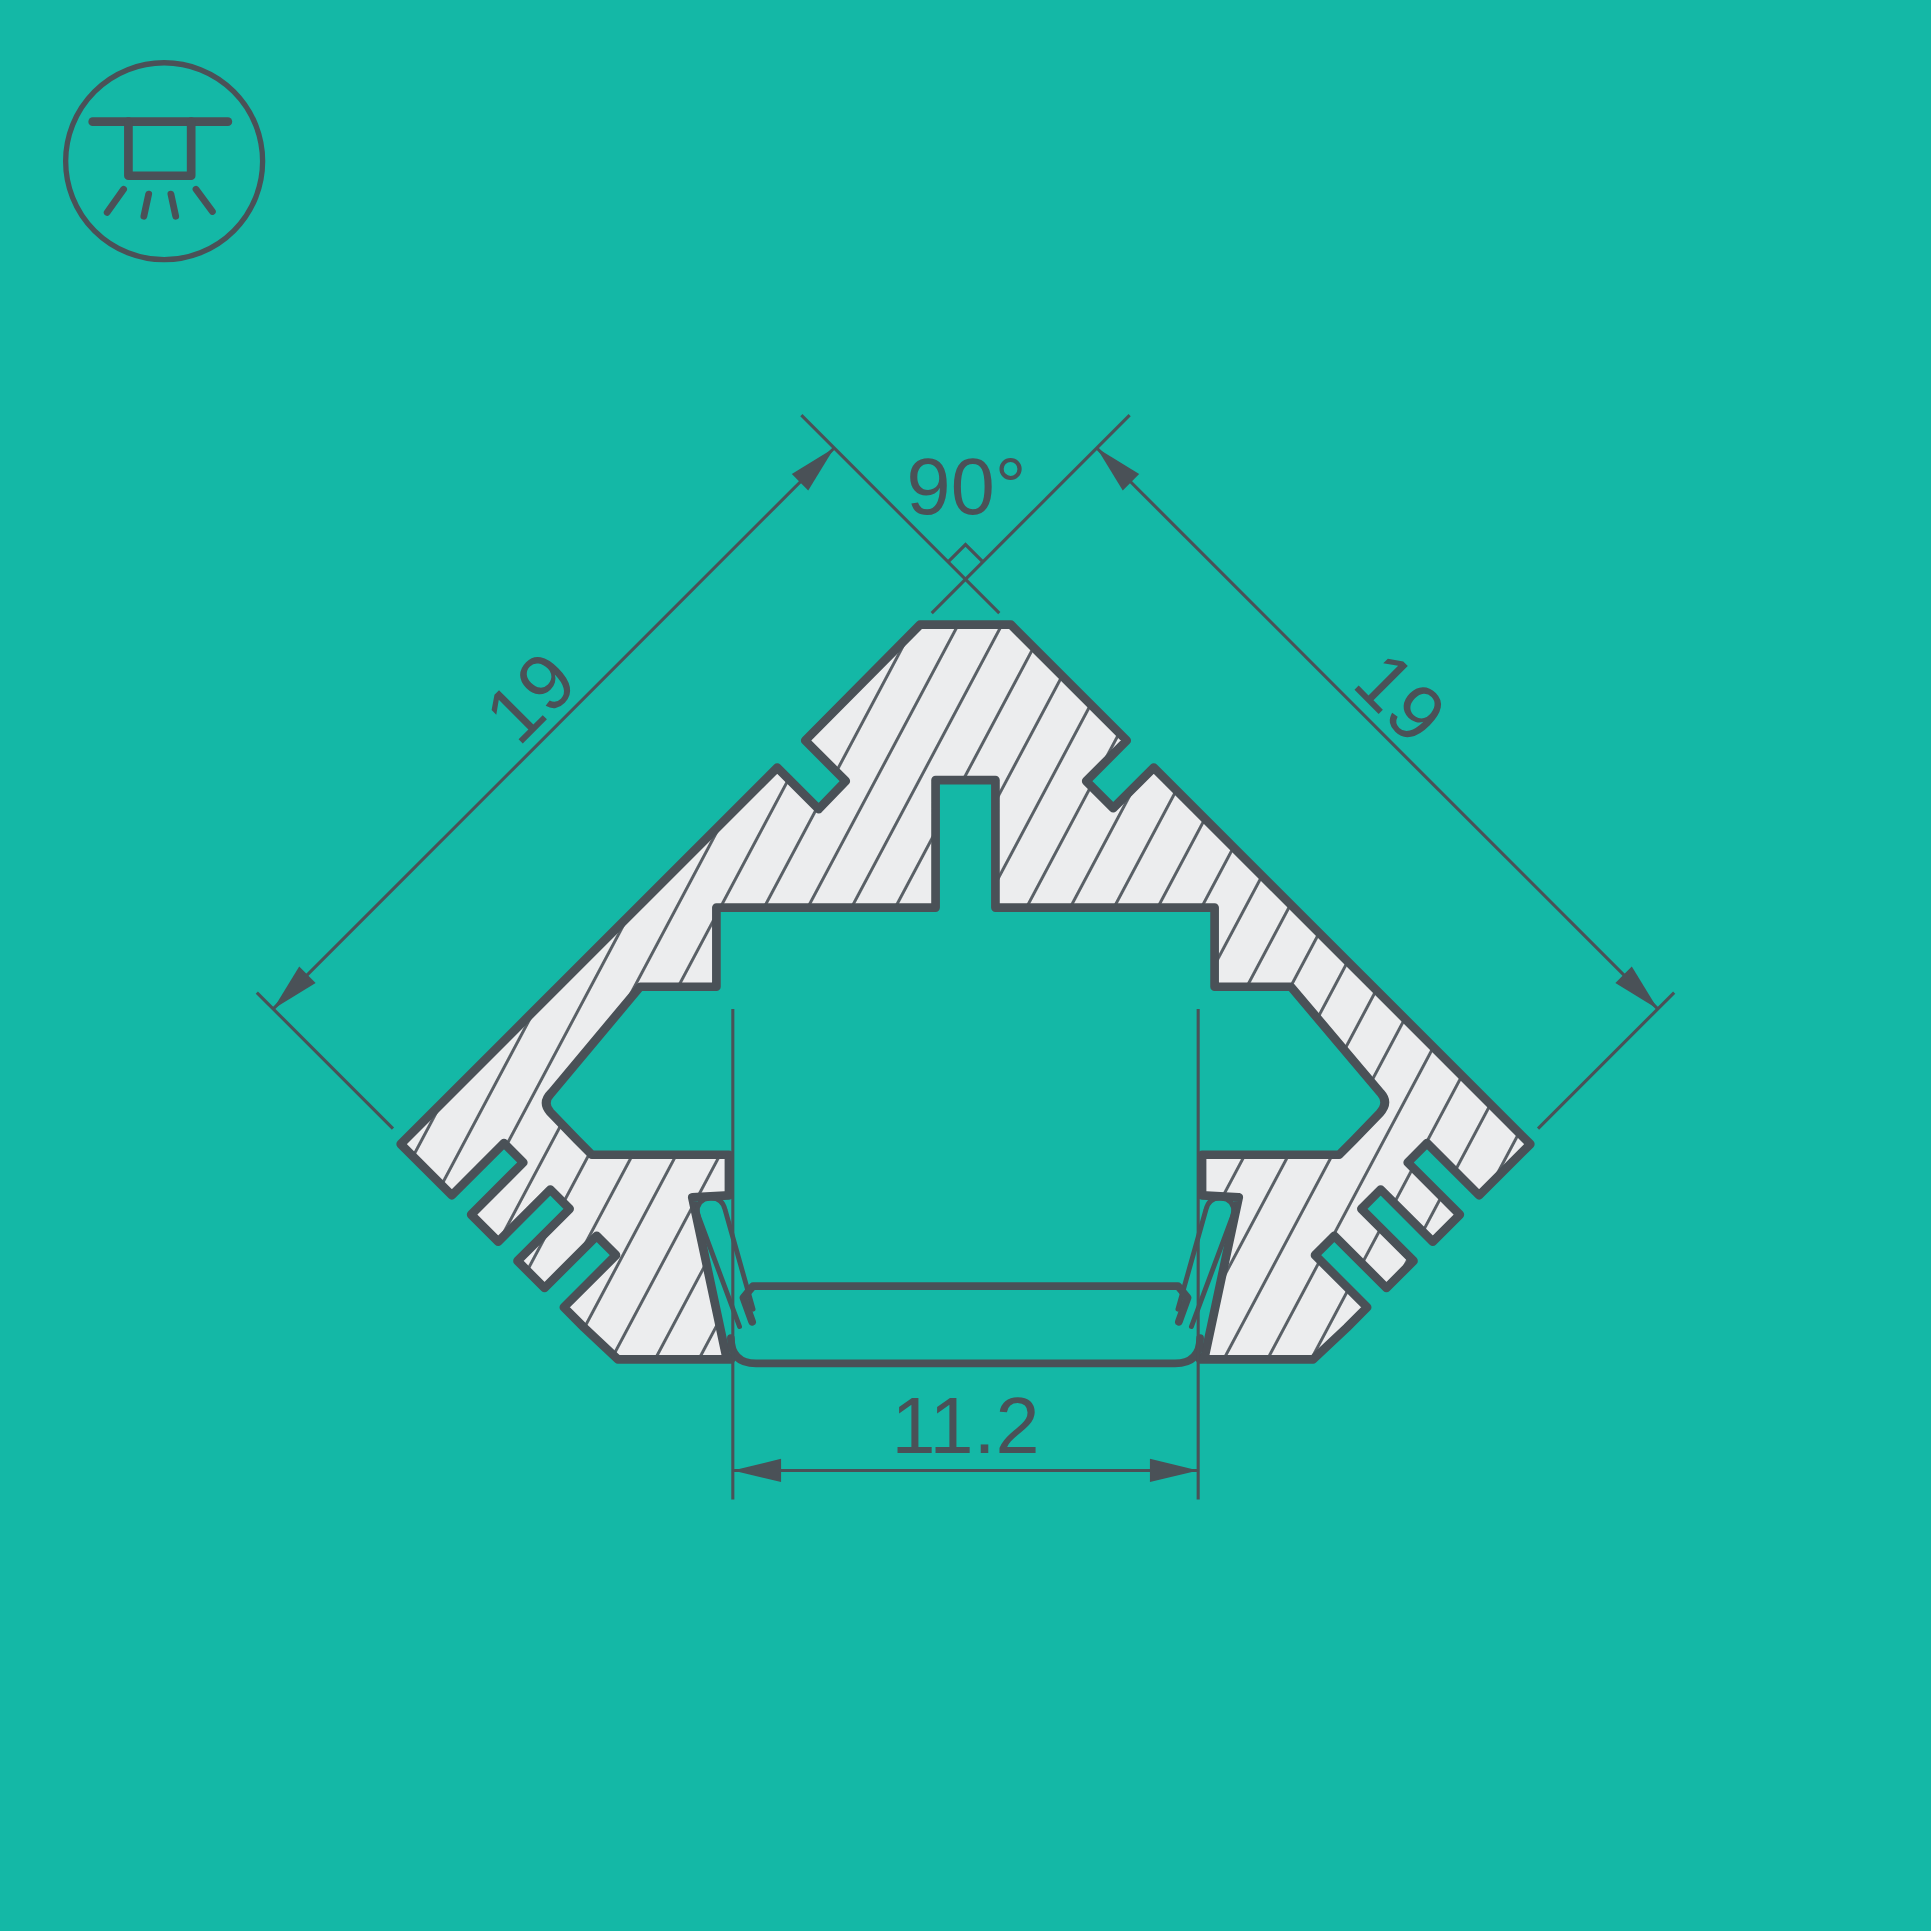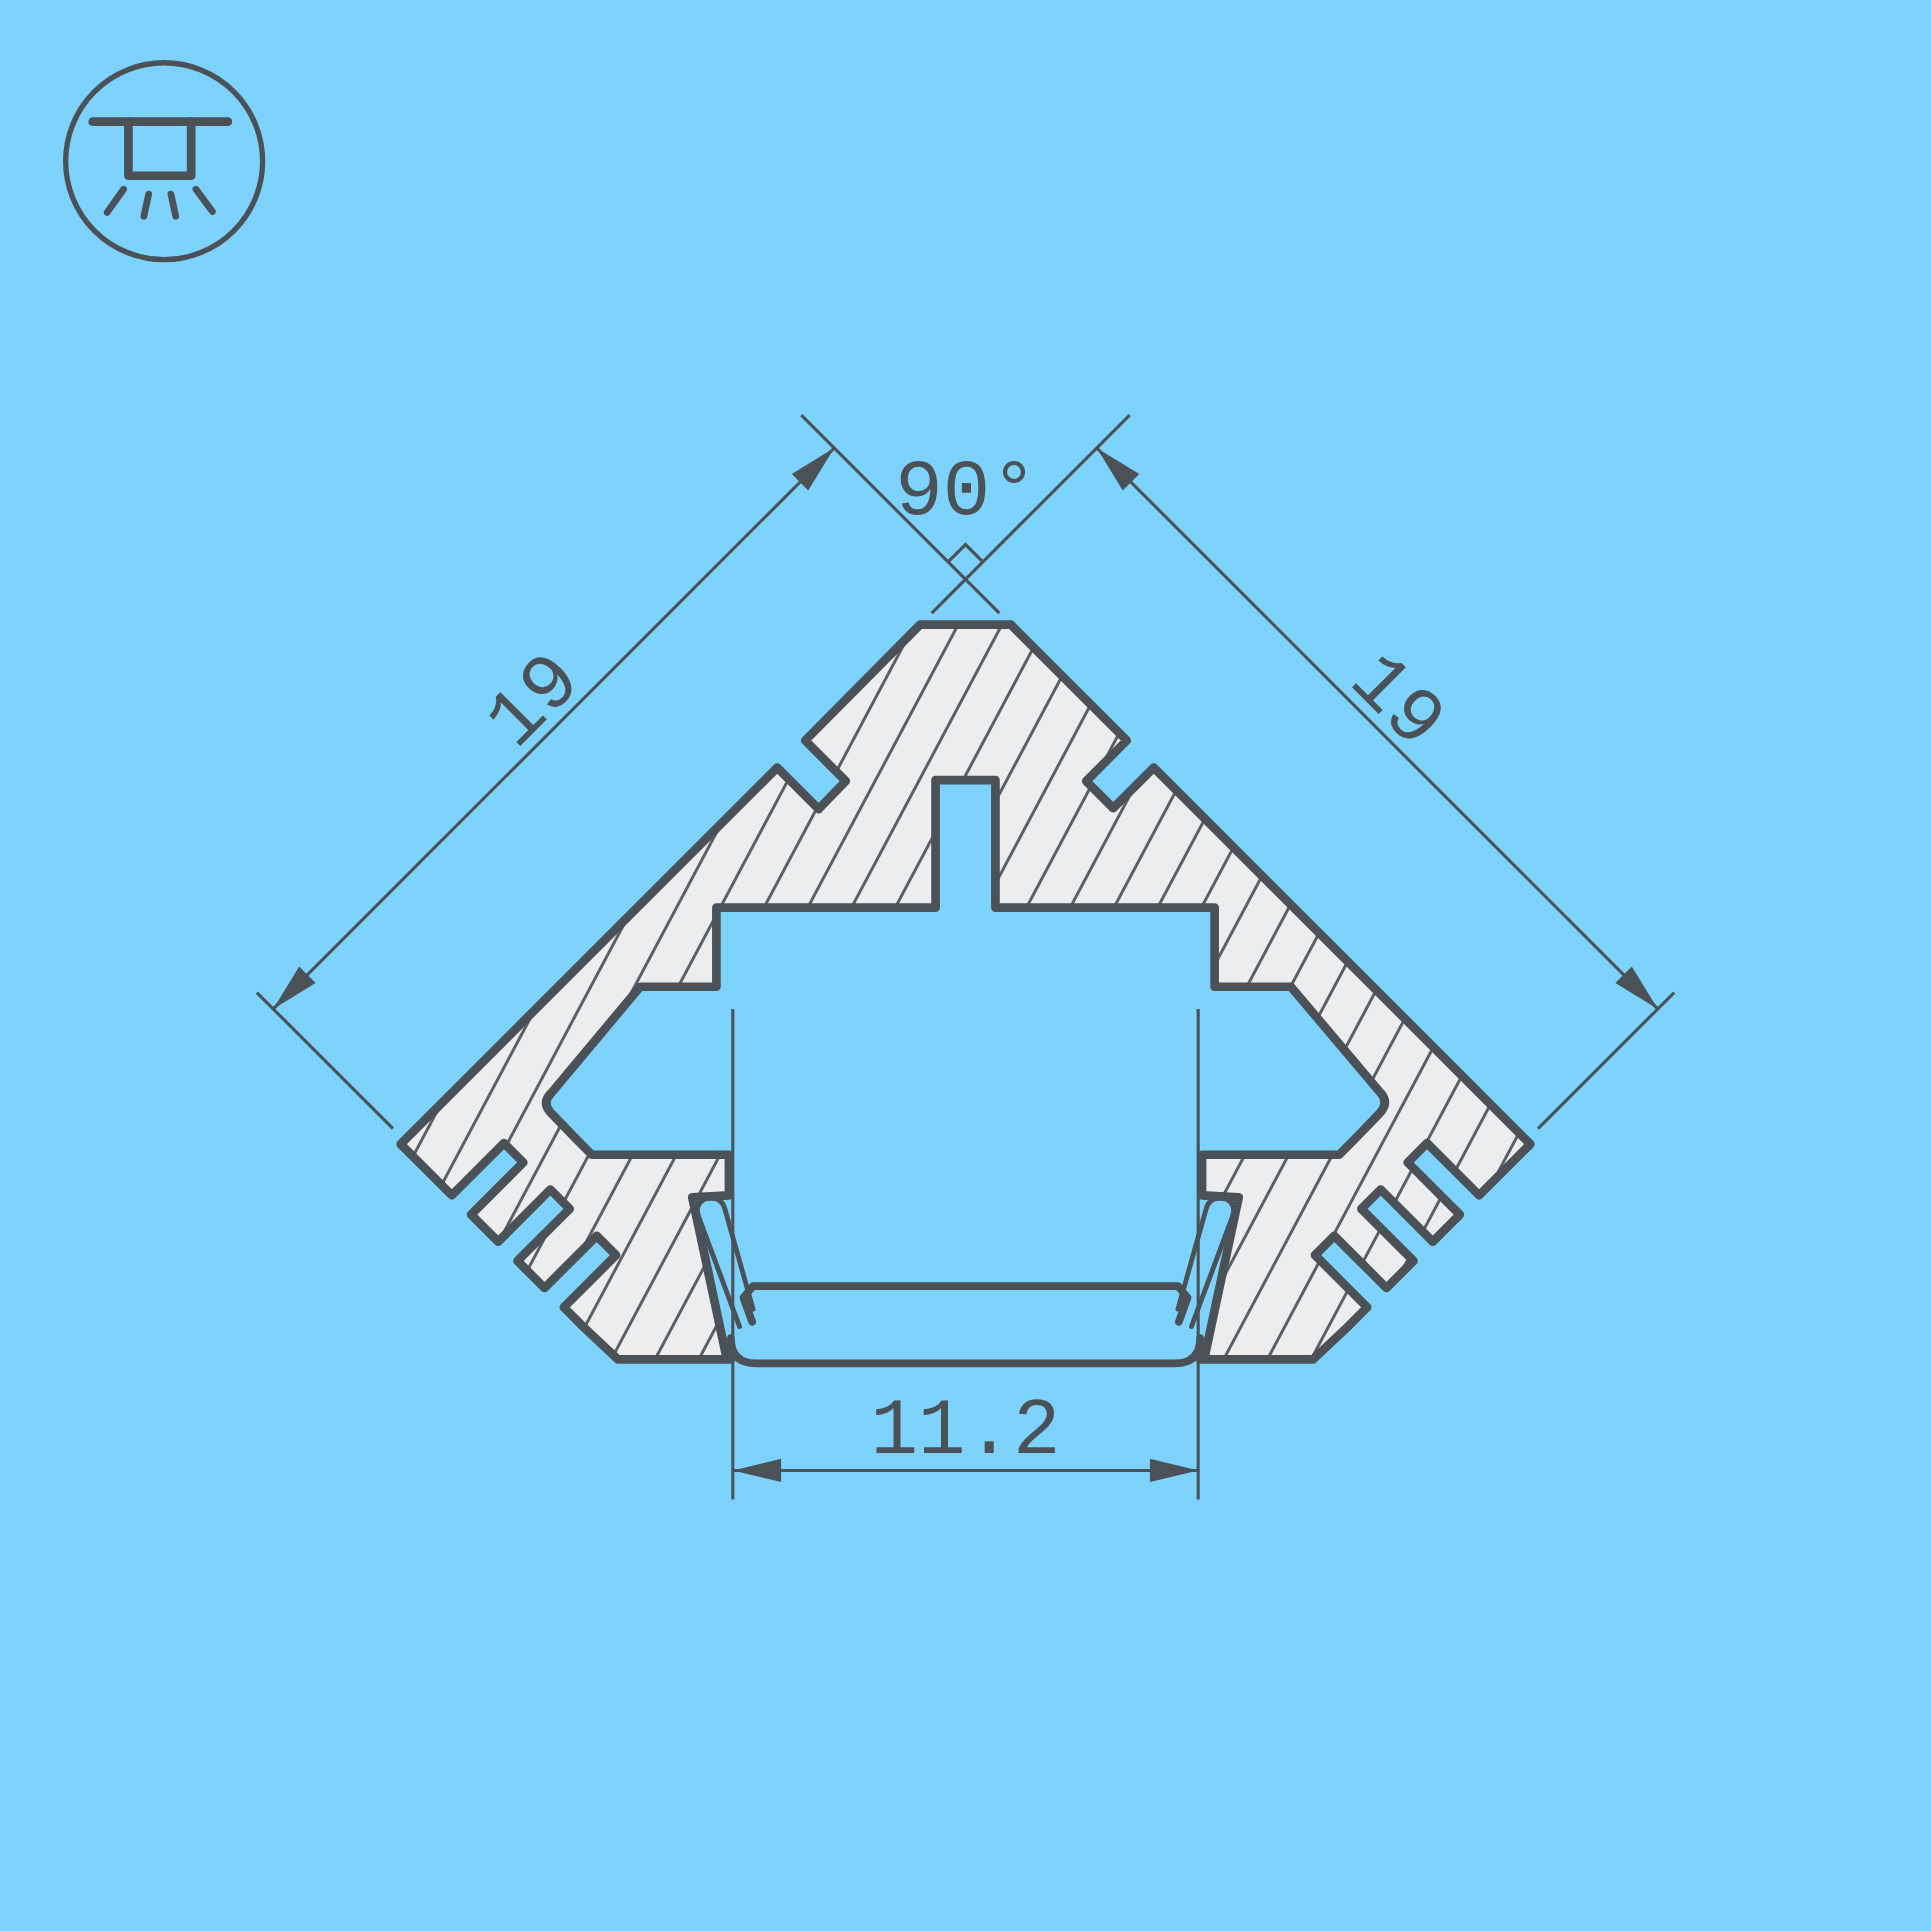--- a/index.html
+++ b/index.html
@@ -1,17 +1,17 @@
 <!DOCTYPE html>
 <html><head>
 <meta charset="utf-8">
 <style>
   html,body{margin:0;padding:0;background:#ffffff;}
-  .canvas{position:relative;width:1931px;height:1931px;background:#7dd3fc;overflow:hidden;
-          font-family:Liberation Mono, monospace;}
+  .canvas{position:relative;width:1931px;height:1931px;background:#14b8a6;overflow:hidden;
+          font-family:Liberation Sans, sans-serif;}
   svg{display:block;}
   .outline{fill:url(#hatch);stroke:#4a5157;stroke-width:9;stroke-linejoin:round;}
   .thick{fill:none;stroke:#4a5157;stroke-width:8;stroke-linejoin:round;stroke-linecap:round;}
   .clip{fill:none;stroke:#4a5157;stroke-width:5;stroke-linejoin:round;stroke-linecap:round;}
   .thin{fill:none;stroke:#4a5157;stroke-width:3.2;stroke-linecap:butt;}
   .arrow{fill:#4a5157;stroke:none;}
   .dimtext{fill:#4a5157;font-size:82px;}
   .icon-stroke{fill:none;stroke:#4a5157;stroke-width:9;stroke-linejoin:round;stroke-linecap:round;}
   .icon-ray{fill:none;stroke:#4a5157;stroke-width:7;stroke-linecap:round;}
   .icon-circle{fill:none;stroke:#4a5157;stroke-width:5.5;}

